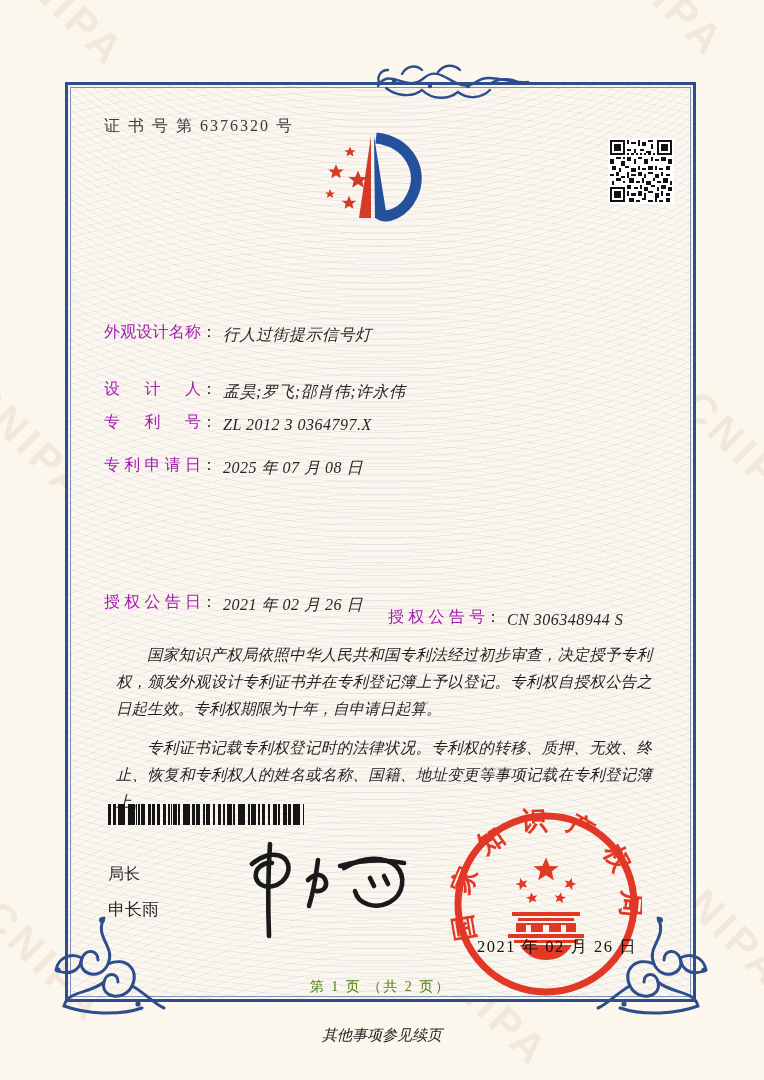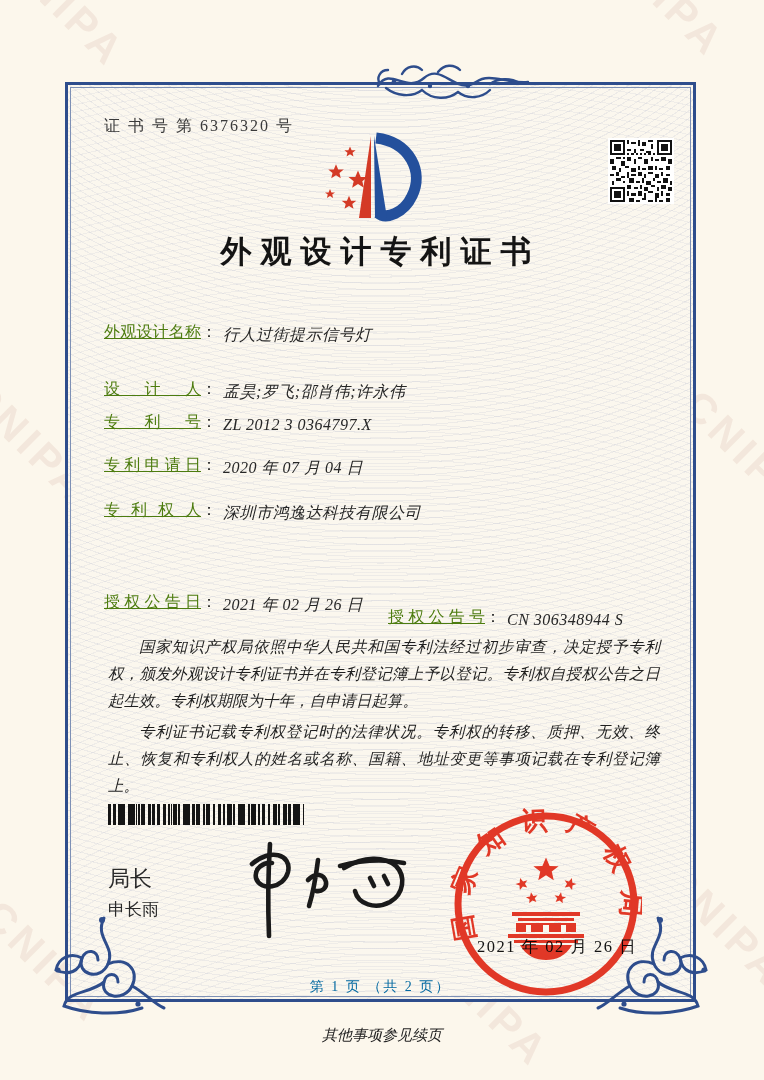--- a/index.html
+++ b/index.html
@@ -34,44 +34,44 @@
   .title{
     left:65px; top:231px; width:631px; text-align:center;
     font-size:31px; font-weight:bold; letter-spacing:9px; color:#141414;
   }
   .qr{left:608px; top:138px; width:62px; height:62px; background:#fff; padding:2px;}
   .logo{left:316px; top:130px; width:124px; height:100px;}
   
   .row{left:104px; font-size:16px; color:#262626;}
   .lbl{
     display:inline-block; width:97px; vertical-align:top;
-    text-align:justify; text-align-last:justify; color:#4d7c0f;text-decoration:underline;
+    text-align:justify; text-align-last:justify; color:#a21caf;
   }
   .colon{display:inline-block; vertical-align:top; margin-right:6px;}
   .val{display:inline-block; vertical-align:top; max-width:425px; line-height:26px; letter-spacing:.5px;font-style:italic;}
   .grant2{position:absolute; left:284px; top:15px;}
   
   .body-text{
     left:104px; top:629px; width:560px; font-size:15.5px; line-height:27px;
     font-style:italic; color:#1f1f1f; text-align:justify;
   }
-  .body-text p{margin:4px; text-indent:2em;}
+  .body-text p{margin:12px; text-indent:2em;}
   .barcode{
     left:108px; top:804px; width:196px; height:21px;
     background-image:
       repeating-linear-gradient(90deg,#151515 0 2px,rgba(0,0,0,0) 2px 5px),
       repeating-linear-gradient(90deg,#151515 0 1px,rgba(0,0,0,0) 1px 7px),
       repeating-linear-gradient(90deg,#151515 0 3px,rgba(0,0,0,0) 3px 11px);
   }
-  .sig-title{left:108px; top:864px; font-size:22px; font-family:Liberation Sans, sans-serif; color:#2a2a2a;text-align:center;}
+  .sig-title{left:108px; top:864px; font-size:16px; font-family:Liberation Sans, sans-serif; color:#2a2a2a;text-align:center;}
   .sig-name{left:108px; top:898px; font-size:17px; font-family:"Liberation Sans","DejaVu Sans",sans-serif; color:#2a2a2a;}
   .signature{left:212px; top:834px; width:210px; height:108px;}
   .seal-date{left:477px; top:936px; font-size:16.5px; letter-spacing:1.5px; color:#141414; z-index:4;}
   .seal{left:450px; top:808px; width:192px; height:192px; z-index:5; mix-blend-mode:multiply; opacity:.96;}
-  .page-info{left:65px; top:978px; width:631px; text-align:center; font-size:14px; letter-spacing:2px; color:#0369a1;}
+  .page-info{left:65px; top:978px; width:631px; text-align:center; font-size:14px; letter-spacing:2px; color:#4d7c0f;}
   .note{left:0; top:1026px; width:764px; text-align:center; font-size:15px; font-style:italic; color:#222;}
   .ornament{z-index:4;}
 </style>
 </head>
 <body>
 
 <div class="page">
 
   <span class="wm" style="left:-12px;top:-18px">CNIPA</span>
   <span class="wm" style="left:218px;top:118px">CNIPA</span>
@@ -156,36 +156,32 @@
                  M0,9h2v2h-2z M3,8h2v1h-2z M5,10h2v2h-2z M8,8h2v2h-2z M11,9h1v2h-1z M13,8h2v1h-2z M16,9h2v2h-2z M19,8h1v2h-1z M21,9h2v1h-2z M24,8h2v2h-2z M27,9h2v2h-2z
                  M1,12h2v2h-2z M4,13h1v2h-1z M7,12h2v1h-2z M10,13h2v2h-2z M13,12h1v2h-1z M15,13h2v1h-2z M18,12h2v2h-2z M21,12h1v2h-1z M23,13h2v1h-2z M26,12h2v2h-2z
                  M0,16h2v1h-2z M3,15h1v2h-1z M5,17h2v1h-2z M8,15h1v3h-1z M10,16h2v1h-2z M13,15h2v2h-2z M16,16h1v2h-1z M18,15h2v1h-2z M21,16h2v2h-2z M24,15h1v2h-1z M26,16h2v1h-2z
                  M1,19h1v2h-1z M3,18h2v1h-2z M6,19h1v1h-1z M9,18h2v2h-2z M12,19h2v1h-2z M15,18h1v2h-1z M17,19h2v2h-2z M20,18h1v1h-1z M22,19h2v1h-2z M25,18h2v2h-2z M28,19h1v2h-1z
                  M8,21h2v2h-2z M11,22h2v1h-2z M14,21h1v2h-1z M16,22h2v2h-2z M19,21h2v1h-2z M22,22h1v2h-1z M24,21h2v2h-2z M27,22h2v2h-2z
                  M8,24h1v2h-1z M10,25h2v1h-2z M13,24h2v2h-2z M16,25h1v2h-1z M18,24h2v1h-2z M21,25h2v2h-2z M24,24h1v2h-1z M26,25h2v1h-2z
                  M9,27h2v2h-2z M12,28h2v1h-2z M15,27h2v1h-2z M18,28h2v1h-2z M21,27h1v2h-1z M23,28h2v1h-2z M26,27h2v2h-2z"></path>
       </g>
     </svg>
 
-    <div class="abs title">外观设计专利证书</div>
 
     <div class="abs row" style="top:322px">
       <span class="lbl">外观设计名称</span><span class="colon">：</span><span class="val">行人过街提示信号灯</span>
     </div>
     <div class="abs row" style="top:379px">
       <span class="lbl">设计人</span><span class="colon">：</span><span class="val">孟昊;罗飞;邵肖伟;许永伟</span>
     </div>
     <div class="abs row" style="top:412px">
       <span class="lbl">专利号</span><span class="colon">：</span><span class="val">ZL 2012 3 0364797.X</span>
     </div>
     <div class="abs row" style="top:455px">
-      <span class="lbl">专利申请日</span><span class="colon">：</span><span class="val">2020 年 07 月 04 日</span>
-    </div>
-    <div class="abs row" style="top:500px">
-      <span class="lbl">专利权人</span><span class="colon">：</span><span class="val">深圳市鸿逸达科技有限公司</span>
+      <span class="lbl">专利申请日</span><span class="colon">：</span><span class="val">2025 年 07 月 08 日</span>
     </div>
     <div class="abs row" style="top:592px; width:560px">
       <span class="lbl">授权公告日</span><span class="colon">：</span><span class="val">2021 年 02 月 26 日</span>
       <span class="grant2">
         <span class="lbl">授权公告号</span><span class="colon">：</span><span class="val">CN 306348944 S</span>
       </span>
     </div>
 
     <div class="abs body-text">
       <p>国家知识产权局依照中华人民共和国专利法经过初步审查，决定授予专利权，颁发外观设计专利证书并在专利登记簿上予以登记。专利权自授权公告之日起生效。专利权期限为十年，自申请日起算。</p>

